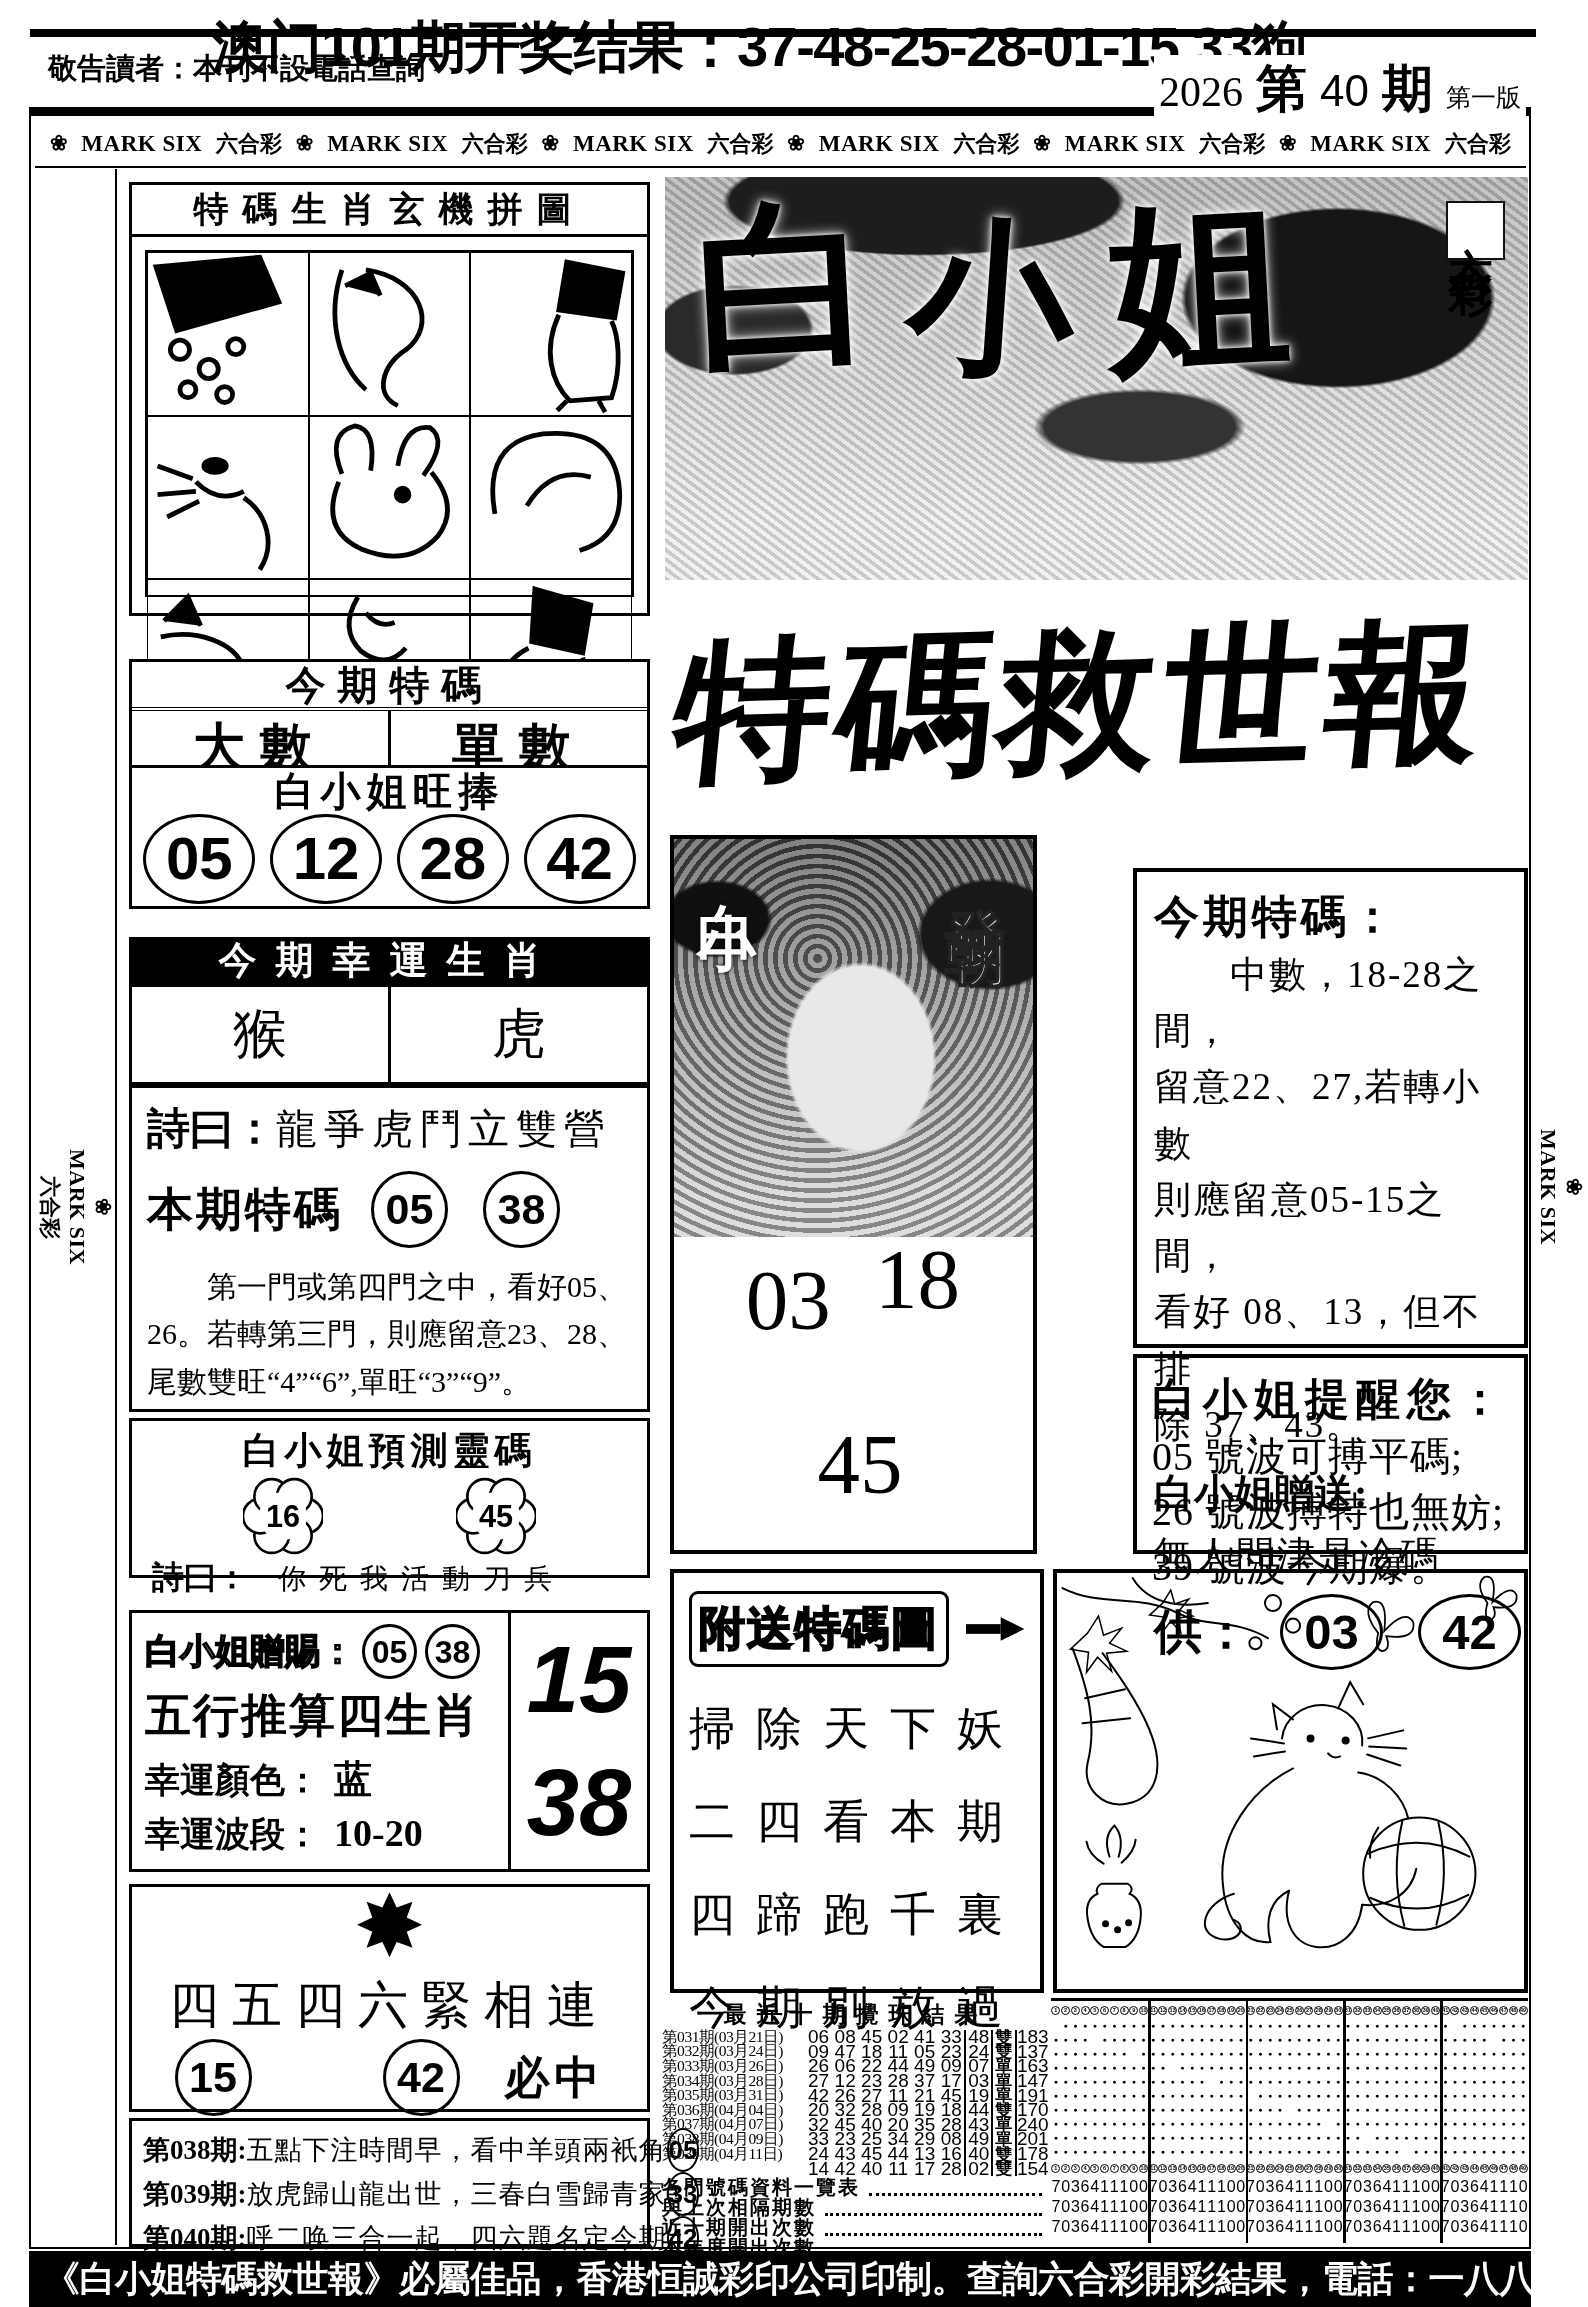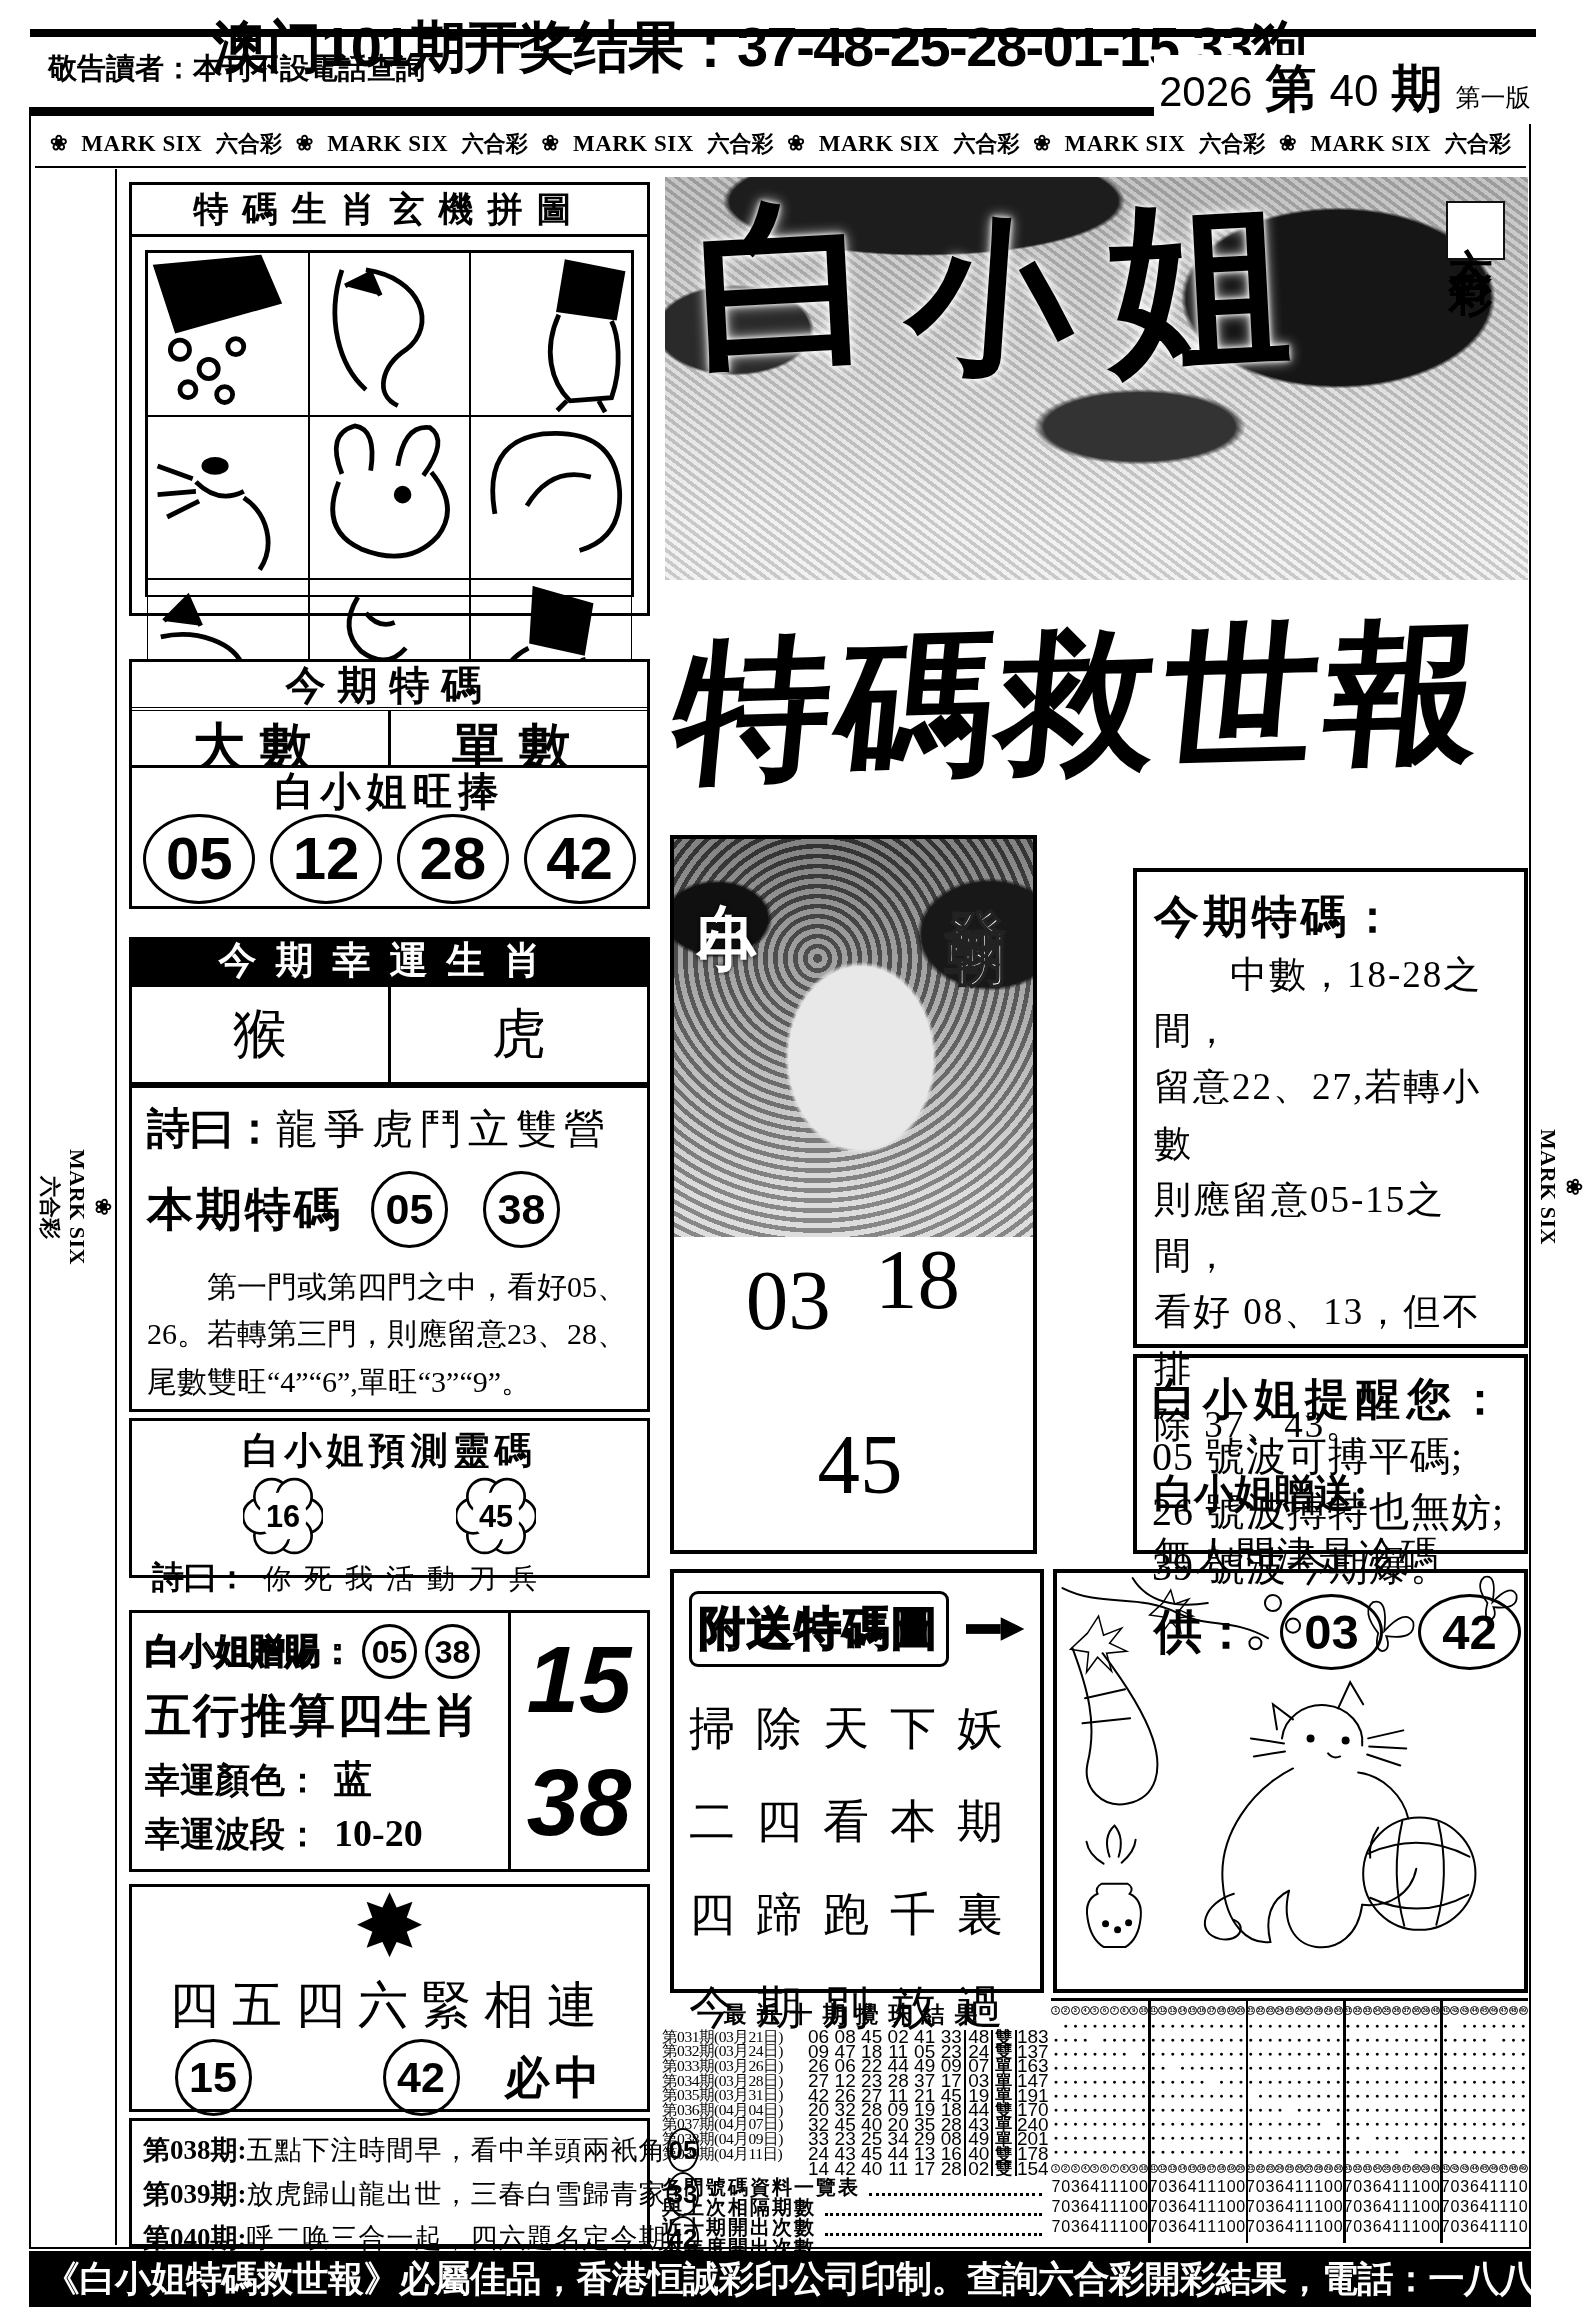--- a/index.html
+++ b/index.html
@@ -7,21 +7,21 @@
         font-family:"Liberation Serif","DejaVu Serif",serif;overflow:hidden;}
   *{box-sizing:border-box;}
   .abs{position:absolute;}
 
   
   .black-band{left:30px;top:29px;width:1506px;height:8px;background:#000;z-index:1;}
   .result-line{left:212px;top:10px;width:1375px;font-family:"Liberation Sans","DejaVu Sans",sans-serif;
       font-weight:bold;font-size:56px;letter-spacing:-1.5px;white-space:nowrap;z-index:3;}
   .notice{left:48px;top:49px;font-size:29px;font-weight:bold;z-index:2;white-space:nowrap;}
   .issue{left:1154px;top:55px;z-index:4;display:flex;align-items:baseline;gap:13px;white-space:nowrap;background:#fff;padding:0 5px;}
-  .issue .yr{font-size:42px;font-family:Liberation Sans, sans-serif;}
+  .issue .yr{font-size:42px;font-family:Liberation Serif, serif;}
   .issue .big{font-size:51px;font-weight:bold;}
   .issue .no{font-size:44px;font-family:"Liberation Sans",sans-serif;}
   .issue .ed{font-size:25px;}
   .top-rule{left:29px;top:107px;width:1502px;height:7px;background:#000;}
 
   
   .frame{left:29px;top:114px;width:1502px;height:2135px;border:2.5px solid #000;}
   .topstrip{left:35px;top:121px;width:1491px;height:47px;border-bottom:2px solid #000;display:flex;
       align-items:center;justify-content:space-between;padding:0 15px;overflow:hidden;white-space:nowrap;}
   .topstrip span{font-weight:bold;}
@@ -79,21 +79,21 @@
   .poem-row .lab2{font-size:46px;font-weight:bold;letter-spacing:3px;}
   .adv{margin-top:15px;font-size:30px;line-height:1.58;}
   .adv .tip{text-align:center;font-size:33px;margin-top:4px;letter-spacing:4px;}
 
   .predict{left:129px;top:1418px;width:521px;height:160px;display:flex;flex-direction:column;}
   .pr-title{font-size:37px;letter-spacing:5px;margin-top:5px;}
   .pr-flowers{flex:1;display:flex;justify-content:space-around;align-items:center;padding:0 45px;}
   svg.flower{width:80px;height:80px;}
   .pr-poem{display:flex;align-items:baseline;padding:0 20px 9px;}
   .pr-poem .lab{font-size:32px;font-weight:bold;}
-  .pr-poem .tx{font-size:28px;letter-spacing:13px;margin-left:15px;}
+  .pr-poem .tx{font-size:28px;letter-spacing:13px;margin-left:30px;}
 
   .gift{left:129px;top:1610px;width:521px;height:262px;display:flex;}
   .gift-left{flex:1;padding:11px 13px;display:flex;flex-direction:column;justify-content:space-between;}
   .g-row1{display:flex;align-items:center;gap:7px;}
   .g-outline{font-size:35px;font-weight:bold;color:#fff;-webkit-text-stroke:1.5px #000;text-shadow:0 0 1px #000;}
   .g-line2{font-size:46px;font-weight:bold;letter-spacing:2px;}
   .g-row{font-size:35px;font-weight:bold;display:flex;align-items:baseline;}
   .g-val{font-size:38px;margin-left:14px;}
   .gift-right{width:139px;border-left:3.5px solid #000;display:flex;flex-direction:column;
       align-items:center;justify-content:space-around;padding:5px 0;}

